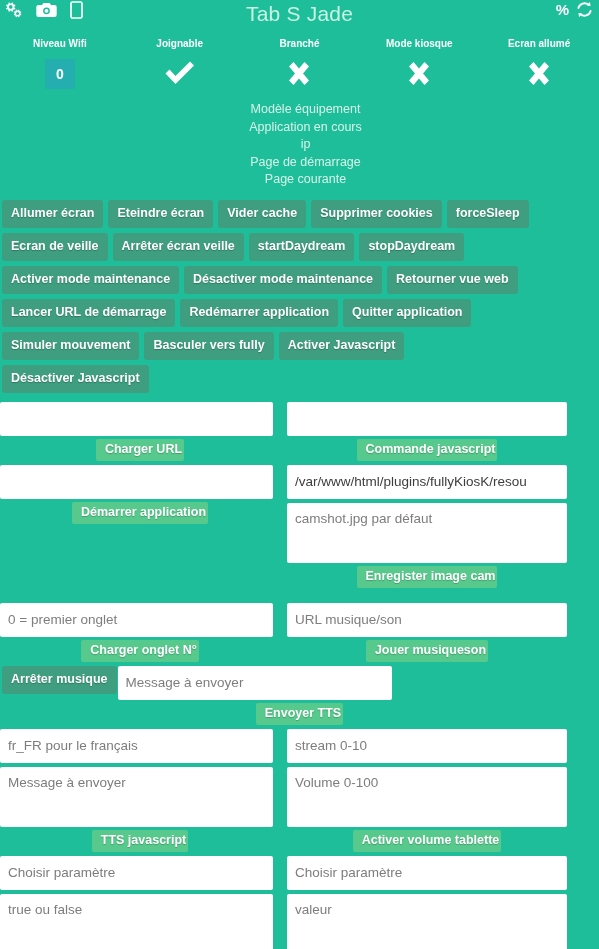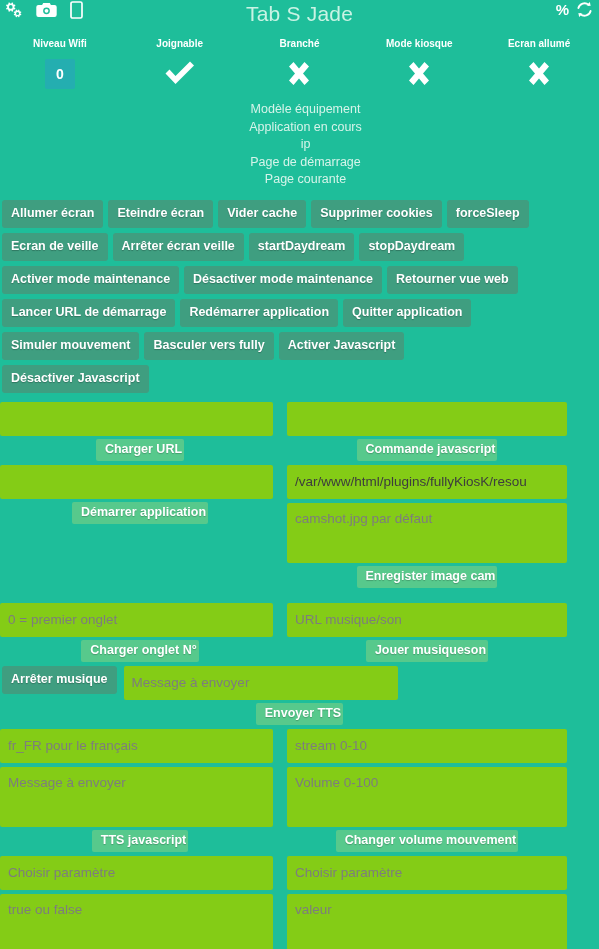--- a/index.html
+++ b/index.html
@@ -128,21 +128,21 @@
 
   
   .form-area { margin-top: 9px; }
   .f-row { display: flex; width: 100%; }
   .f-col { width: 280px; flex: 0 0 280px; }
   .f-col.right { margin-left: 7px; }
 
   .inp {
     display: block;
     width: 273px;
-    background: #84cc16;
+    background: #ffffff;
     border: none;
     border-radius: 2px;
     font-family: "Liberation Sans", sans-serif;
     font-size: 13.5px;
     color: #3d3d3d;
     padding: 6px 8px;
     outline: none;
   }
   .inp::placeholder { color: #7d7d7d; opacity: 1; }
   .inp.h34 { height: 34px; }
@@ -168,21 +168,21 @@
     cursor: pointer;
     text-shadow: 0 1px 1px rgba(0,0,0,0.22);
     line-height: 15px;
   }
   .spacer { height: 25px; }
 
   
   .inline-row {
     display: flex;
     align-items: flex-start;
-    gap: 7px;
+    gap: 1px;
     padding-left: 2px;
   }
   .inline-row .inp { width: 274px; }
 </style>
 </head>
 <body>
 
 <div class="topbar">
   <div class="topbar-left">
     <span class="ticon">
@@ -387,21 +387,21 @@
       <textarea class="inp ta" placeholder="Message à envoyer" style=""></textarea>
       <div class="lbl-row">
         <button class="grn-btn">TTS javascript</button>
       </div>
     </div>
     <div class="f-col right">
       <input class="inp h34" placeholder="stream 0-10" style="">
       <div style="height:4px"></div>
       <textarea class="inp ta" placeholder="Volume 0-100" style=""></textarea>
       <div class="lbl-row">
-        <button class="grn-btn">Changer volume mouvement</button>
+        <button class="grn-btn">Activer volume tablette</button>
       </div>
     </div>
   </div>
 
   <div class="f-row">
     <div class="f-col">
       <input class="inp h34" placeholder="Choisir paramètre" style="">
       <div style="height:4px"></div>
       <textarea class="inp ta" placeholder="true ou false" style=""></textarea>
 

